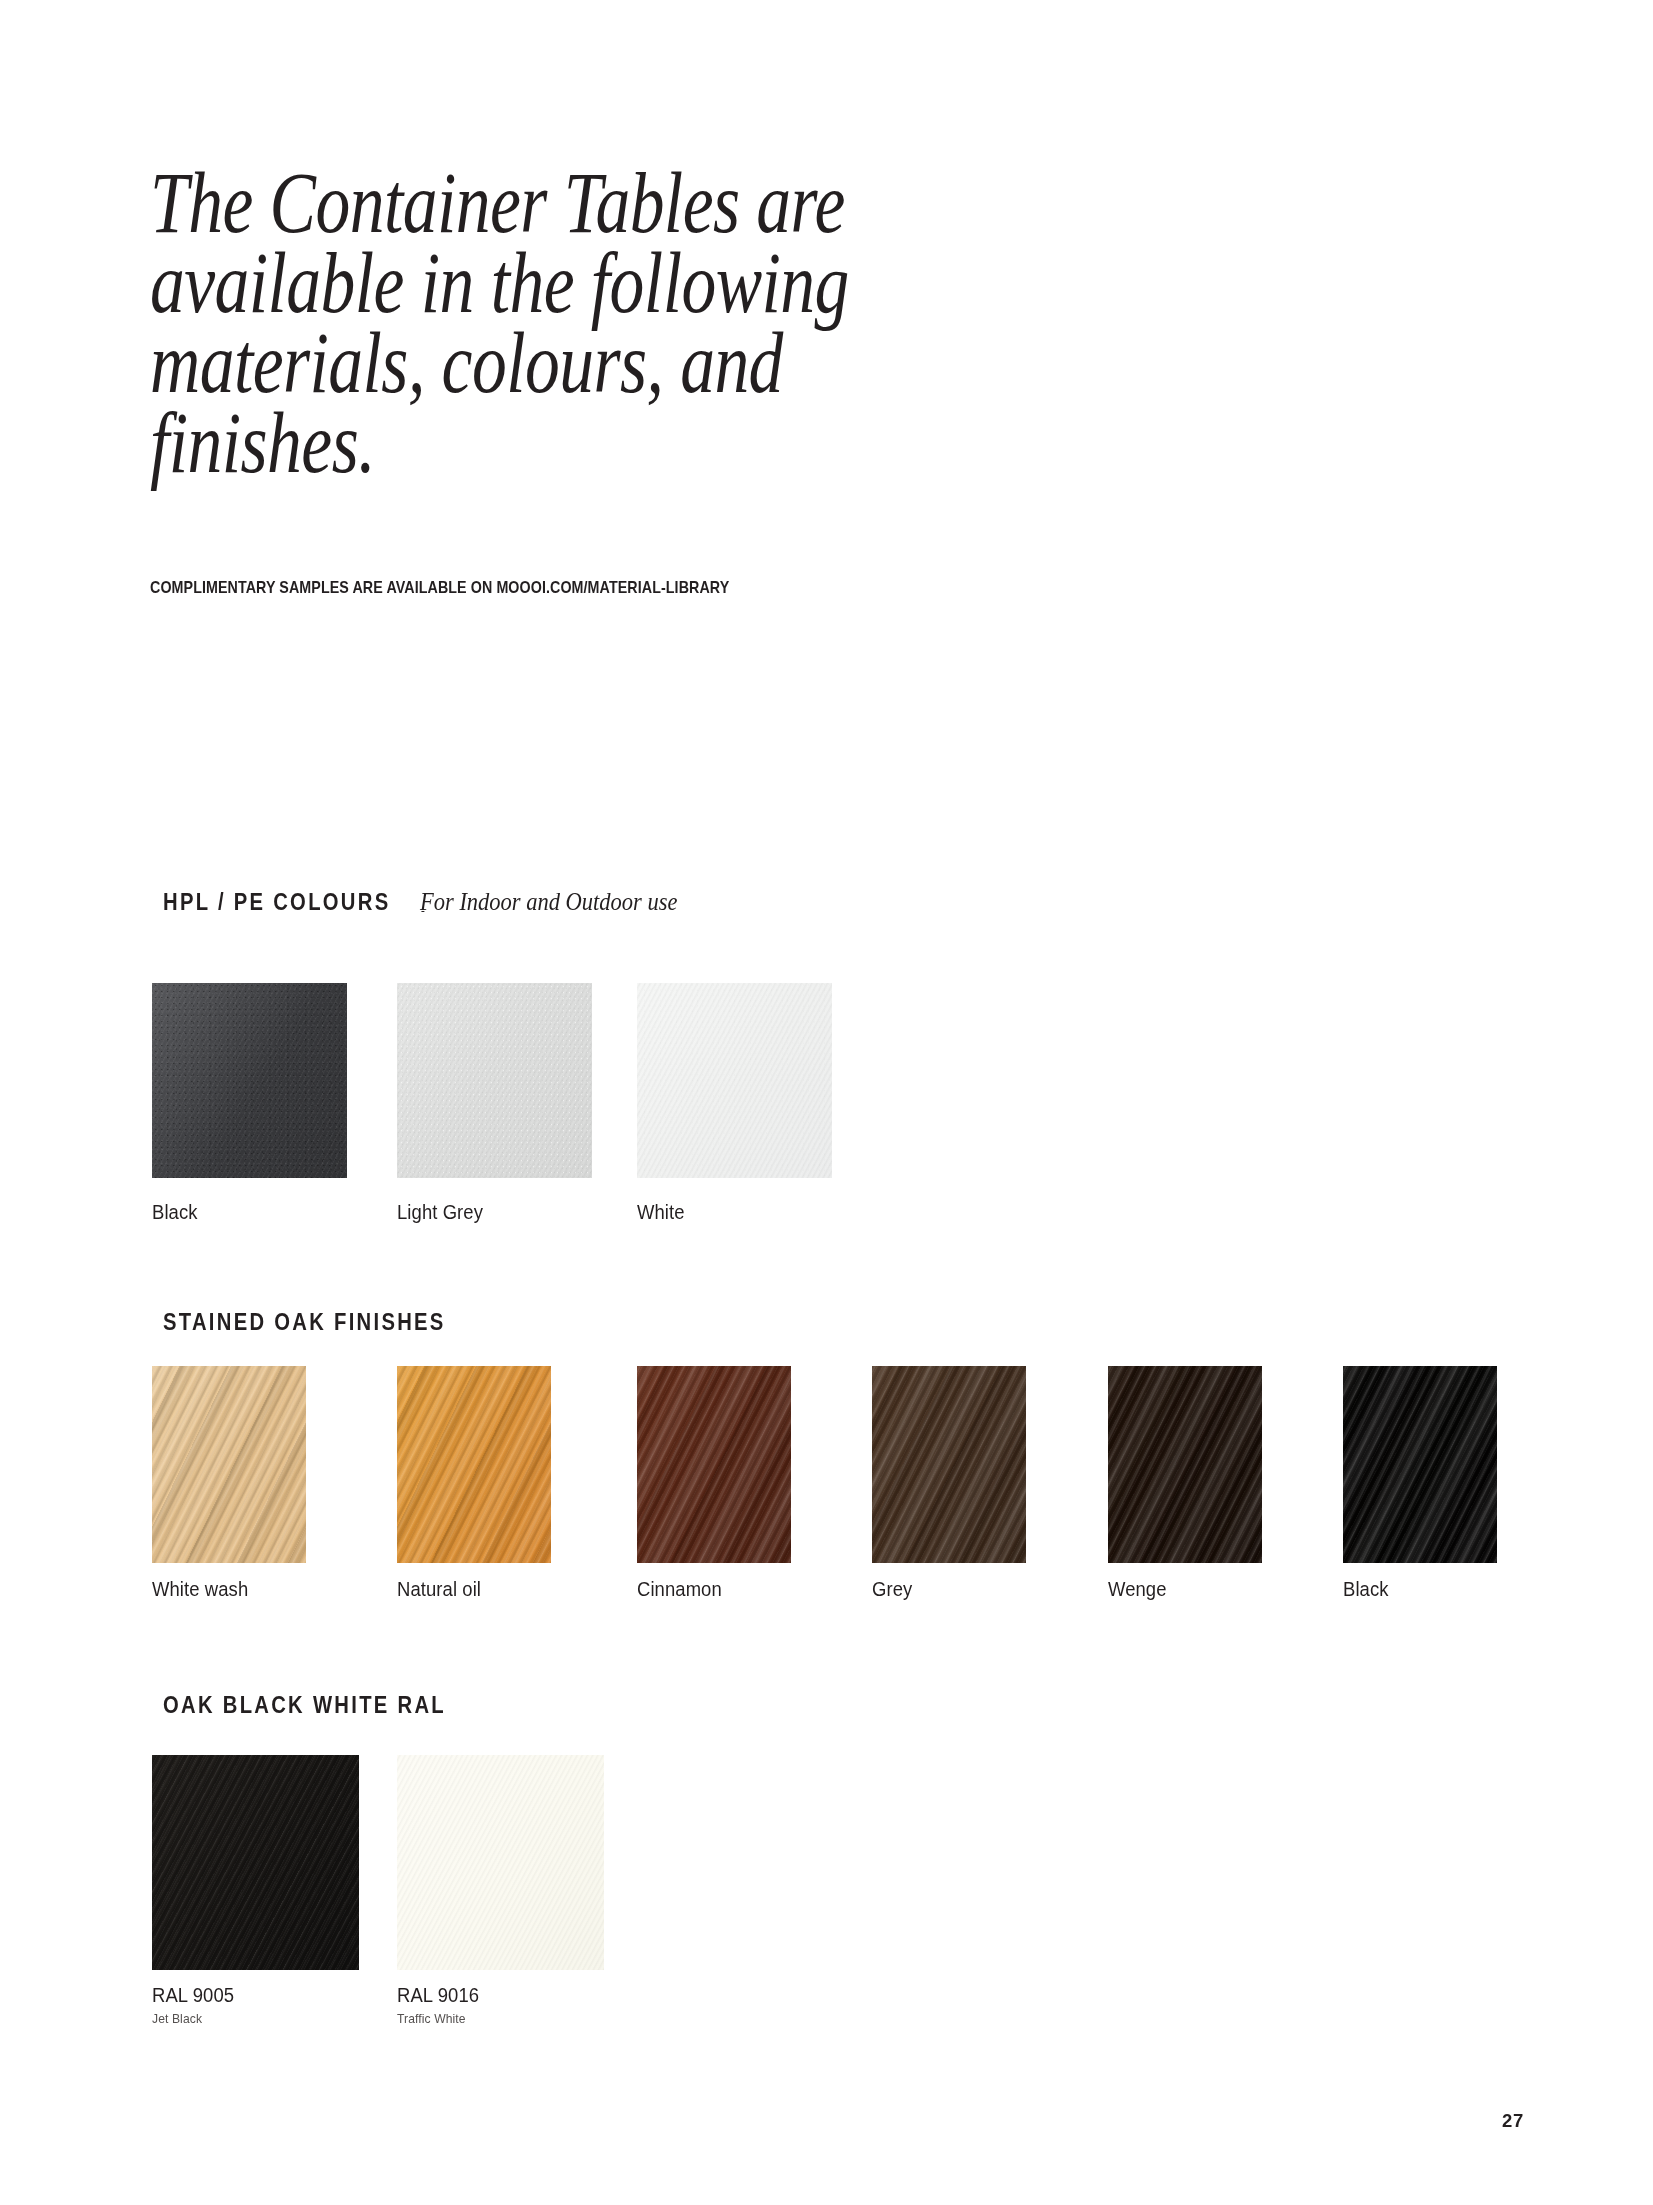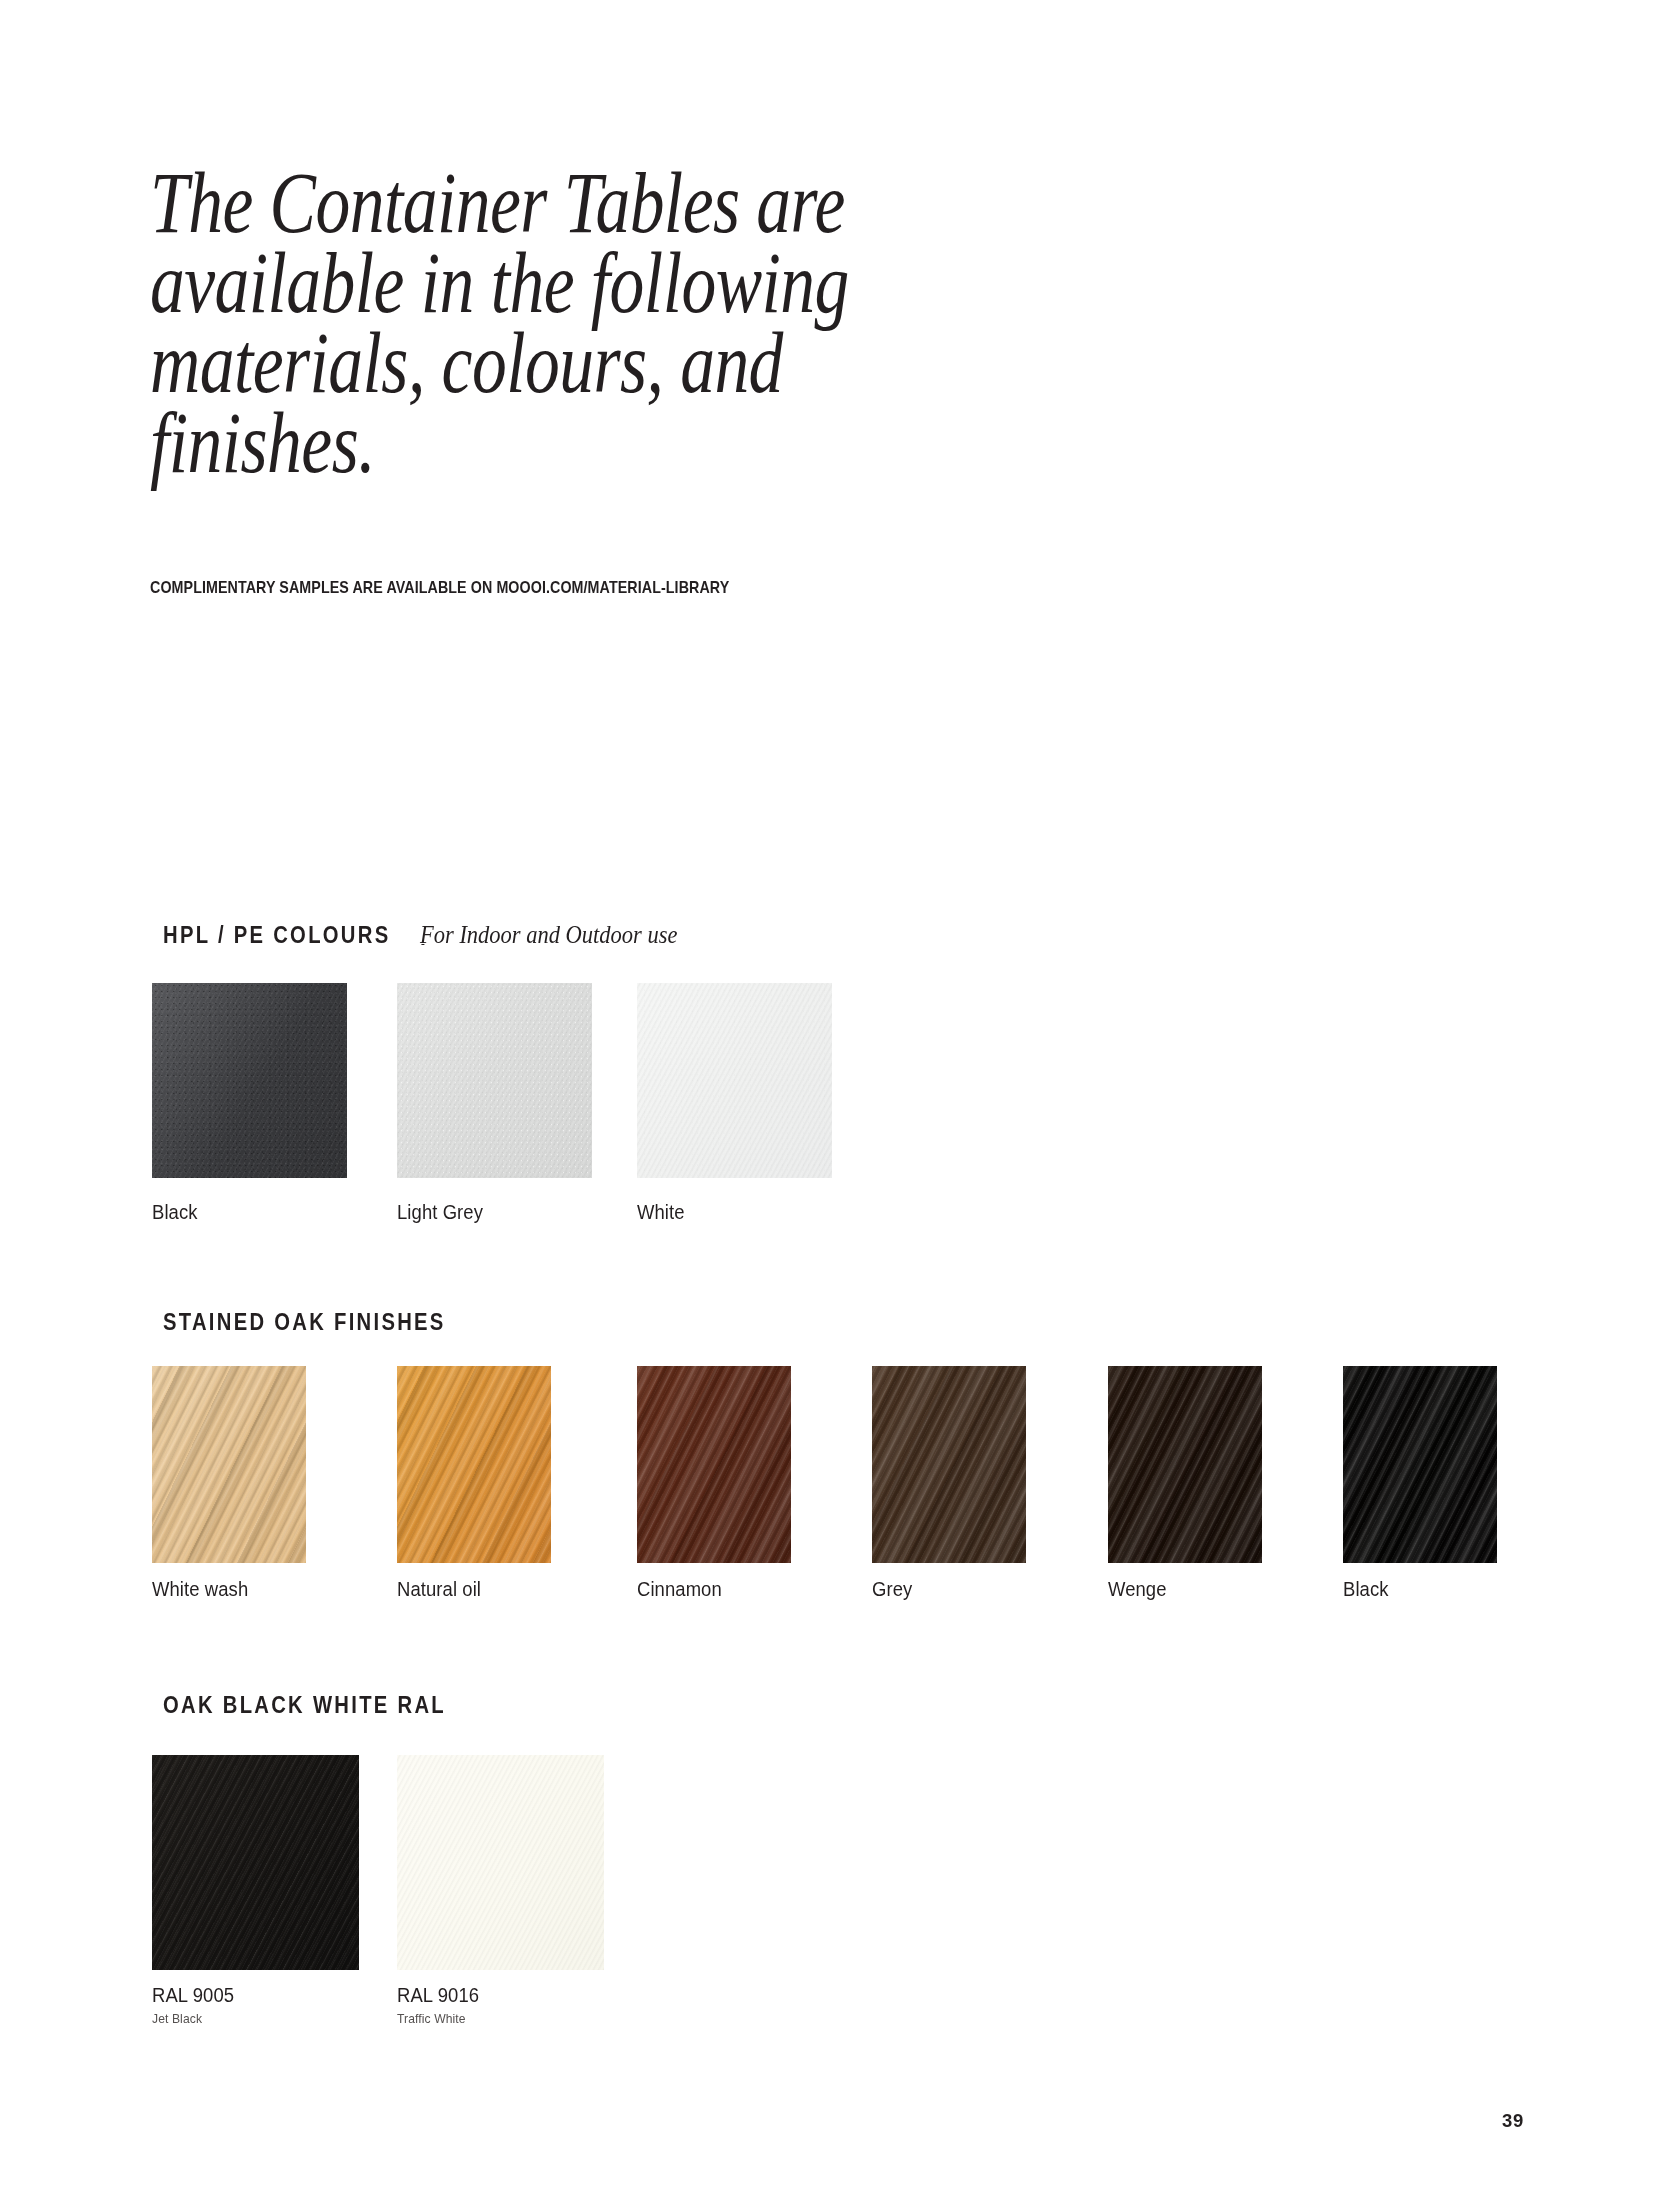--- a/index.html
+++ b/index.html
@@ -226,21 +226,21 @@
 </head>
 <body>
 
 <div class="page">
 
   <h1 class="headline">The Container Tables are available in the following materials, colours, and finishes.</h1>
 
   <div class="kicker">COMPLIMENTARY SAMPLES ARE AVAILABLE ON MOOOI.COM/MATERIAL-LIBRARY</div>
 
   <div class="section">
-    <div class="sec-head" style="top:921px;text-decoration:underline;">
+    <div class="sec-head" style="top:888px;text-decoration:underline;">
       <span class="sec-title">HPL / PE COLOURS</span>
       <span class="sec-sub">For Indoor and Outdoor use</span>
     </div>
 
     <div class="swatch-cell" style="left:136px; top:983px; width:195px; height:195px;">
       <div class="chip tex-hpl-black"></div>
     </div>
     <div class="chip-label" style="left:136px; top:1200px;">Black</div>
 
     <div class="swatch-cell" style="left:381px; top:983px; width:195px; height:195px;">
@@ -303,16 +303,16 @@
     <div class="chip-label" style="left:136px; top:1983px;">RAL 9005</div>
     <div class="chip-sublabel" style="left:136px; top:2011px;">Jet Black</div>
 
     <div class="swatch-cell" style="left:381px; top:1755px; width:207px; height:215px;">
       <div class="chip tex-ral-9016"></div>
     </div>
     <div class="chip-label" style="left:381px; top:1983px;">RAL 9016</div>
     <div class="chip-sublabel" style="left:381px; top:2011px;">Traffic White</div>
   </div>
 
-  <div class="page-number">39</div>
+  <div class="page-number">27</div>
 
 </div>
 
 
 </body></html>

